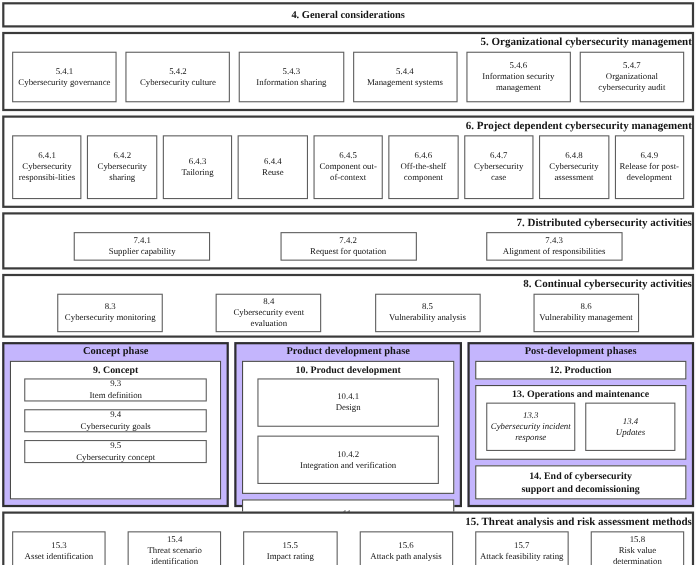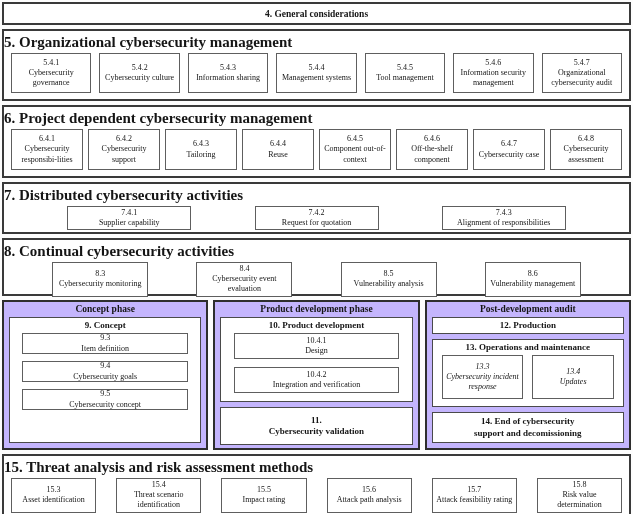--- a/index.html
+++ b/index.html
@@ -2,22 +2,22 @@
 <html><head>
 <meta charset="utf-8">
 <style>
   html,body{margin:0;padding:0;background:#fff;}
   body{width:633px;height:514px;font-family:"Liberation Serif","DejaVu Serif",serif;color:#151515;}
   .page{box-sizing:border-box;width:633px;height:514px;padding:2px;display:flex;flex-direction:column;gap:4px;background:#fdfdfd;}
 
   .banner{flex:none;height:19px;border:2px solid #3a3a3a;background:#fff;display:flex;align-items:center;justify-content:center;font-weight:bold;font-size:9.5px;}
 
   .section{flex:none;border:2px solid #3a3a3a;background:#fff;display:flex;flex-direction:column;box-sizing:border-box;}
-  .sec5{height:72px;} .sec6{height:73px;} .sec7{height:52px;} .sec8{height:58px;} .sec15{height:62px;}
-  .section-title{flex:none;text-align:left;font-weight:bold;font-size:15px;padding:2px 0 2px;line-height:1.2;}
+  .sec5{height:72px;} .sec6{height:84px;} .sec7{height:52px;} .sec8{height:58px;} .sec15{height:62px;}
+  .section-title{flex:none;text-align:right;font-weight:bold;font-size:10px;padding:2px 0 2px;line-height:1.2;}
 
   .box-row{display:flex;flex:1;padding:0 7px 6px;gap:8px;}
   .sec6 .box-row{gap:5px;}
   .sec15 .box-row{gap:20px;}
   .box-row.spread{gap:0;padding:0 0 6px;justify-content:space-evenly;}
 
   .leaf{box-sizing:border-box;border:1.5px solid #5e5e5e;background:#fff;flex:1;display:flex;flex-direction:column;align-items:center;justify-content:center;text-align:center;font-size:8px;line-height:1.28;padding:1px 2px;}
   .leaf .num{display:block;}
   .leaf .lbl{display:block;}
   .box-row.spread .leaf{flex:none;}
@@ -25,21 +25,21 @@
   .sec8 .leaf{width:96px;}
 
   .phases{flex:none;height:150px;display:flex;gap:5px;}
   .phase{flex:1;border:2.5px solid #2e2e2e;background:#c4b5fd;display:flex;flex-direction:column;box-sizing:border-box;}
   .phase-title{flex:none;text-align:center;font-weight:bold;font-size:9.5px;padding:2px 0 2px;line-height:1.2;}
 
   .group{border:1.7px solid #4a4a4a;background:#fff;margin:0 5px 5px;flex:1;display:flex;flex-direction:column;box-sizing:border-box;}
   .group-title{flex:none;text-align:center;font-weight:bold;font-size:9px;padding:2px 0 2px;line-height:1.2;}
   .stack{display:flex;flex-direction:column;flex:1;}
   .stack .leaf{flex:none;height:21px;margin:0 12px 7px;}
-  .group.g10 .stack .leaf{height:26px;margin:0 13px 8px;}
+  .group.g10 .stack .leaf{height:44px;margin:0 13px 8px;}
 
   .bold-box{border:1.7px solid #4a4a4a;background:#fff;margin:0 5px 5px;flex:none;display:flex;flex-direction:column;align-items:center;justify-content:center;text-align:center;font-weight:bold;font-size:9px;line-height:1.3;box-sizing:border-box;}
   .validation{height:38px;}
   .production{height:17px;}
   .endbox{height:31px;}
 
   .ops-row{display:flex;flex:1;gap:9px;padding:0 9px 7px;font-style:italic;}
   .ops-row .leaf{flex:1;}
 </style>
 </head>
@@ -62,44 +62,40 @@
         </div>
       <div class="leaf">
           <span class="num">5.4.3</span>
           <span class="lbl">Information sharing</span>
         </div>
       <div class="leaf">
           <span class="num">5.4.4</span>
           <span class="lbl">Management systems</span>
         </div>
       <div class="leaf">
-          <span class="num">5.4.5</span>
-          <span class="lbl">Tool management</span>
-        </div>
-      <div class="leaf">
           <span class="num">5.4.6</span>
           <span class="lbl">Information security management</span>
         </div>
       <div class="leaf">
           <span class="num">5.4.7</span>
           <span class="lbl">Organizational cybersecurity audit</span>
         </div>
     </div>
   </div>
 
   <div class="section sec6">
     <div class="section-title">6. Project dependent cybersecurity management</div>
     <div class="box-row">
       <div class="leaf">
           <span class="num">6.4.1</span>
           <span class="lbl">Cybersecurity responsibi-lities</span>
         </div>
       <div class="leaf">
           <span class="num">6.4.2</span>
-          <span class="lbl">Cybersecurity support</span>
+          <span class="lbl">Cybersecurity sharing</span>
         </div>
       <div class="leaf">
           <span class="num">6.4.3</span>
           <span class="lbl">Tailoring</span>
         </div>
       <div class="leaf">
           <span class="num">6.4.4</span>
           <span class="lbl">Reuse</span>
         </div>
       <div class="leaf">
@@ -110,20 +106,24 @@
           <span class="num">6.4.6</span>
           <span class="lbl">Off-the-shelf component</span>
         </div>
       <div class="leaf">
           <span class="num">6.4.7</span>
           <span class="lbl">Cybersecurity case</span>
         </div>
       <div class="leaf">
           <span class="num">6.4.8</span>
           <span class="lbl">Cybersecurity assessment</span>
+        </div>
+      <div class="leaf">
+          <span class="num">6.4.9</span>
+          <span class="lbl">Release for post-development</span>
         </div>
     </div>
   </div>
 
   <div class="section sec7">
     <div class="section-title">7. Distributed cybersecurity activities</div>
     <div class="box-row spread">
       <div class="leaf">
           <span class="num">7.4.1</span>
           <span class="lbl">Supplier capability</span>
@@ -199,21 +199,21 @@
             </div>
         </div>
       </div>
       <div class="bold-box validation">
         <span>11.</span>
         <span>Cybersecurity validation</span>
       </div>
     </div>
 
     <div class="phase">
-      <div class="phase-title">Post-development audit</div>
+      <div class="phase-title">Post-development phases</div>
       <div class="bold-box production">12. Production</div>
       <div class="group">
         <div class="group-title">13. Operations and maintenance</div>
         <div class="ops-row">
           <div class="leaf">
               <span class="num">13.3</span>
               <span class="lbl">Cybersecurity incident response</span>
             </div>
           <div class="leaf">
               <span class="num">13.4</span>

